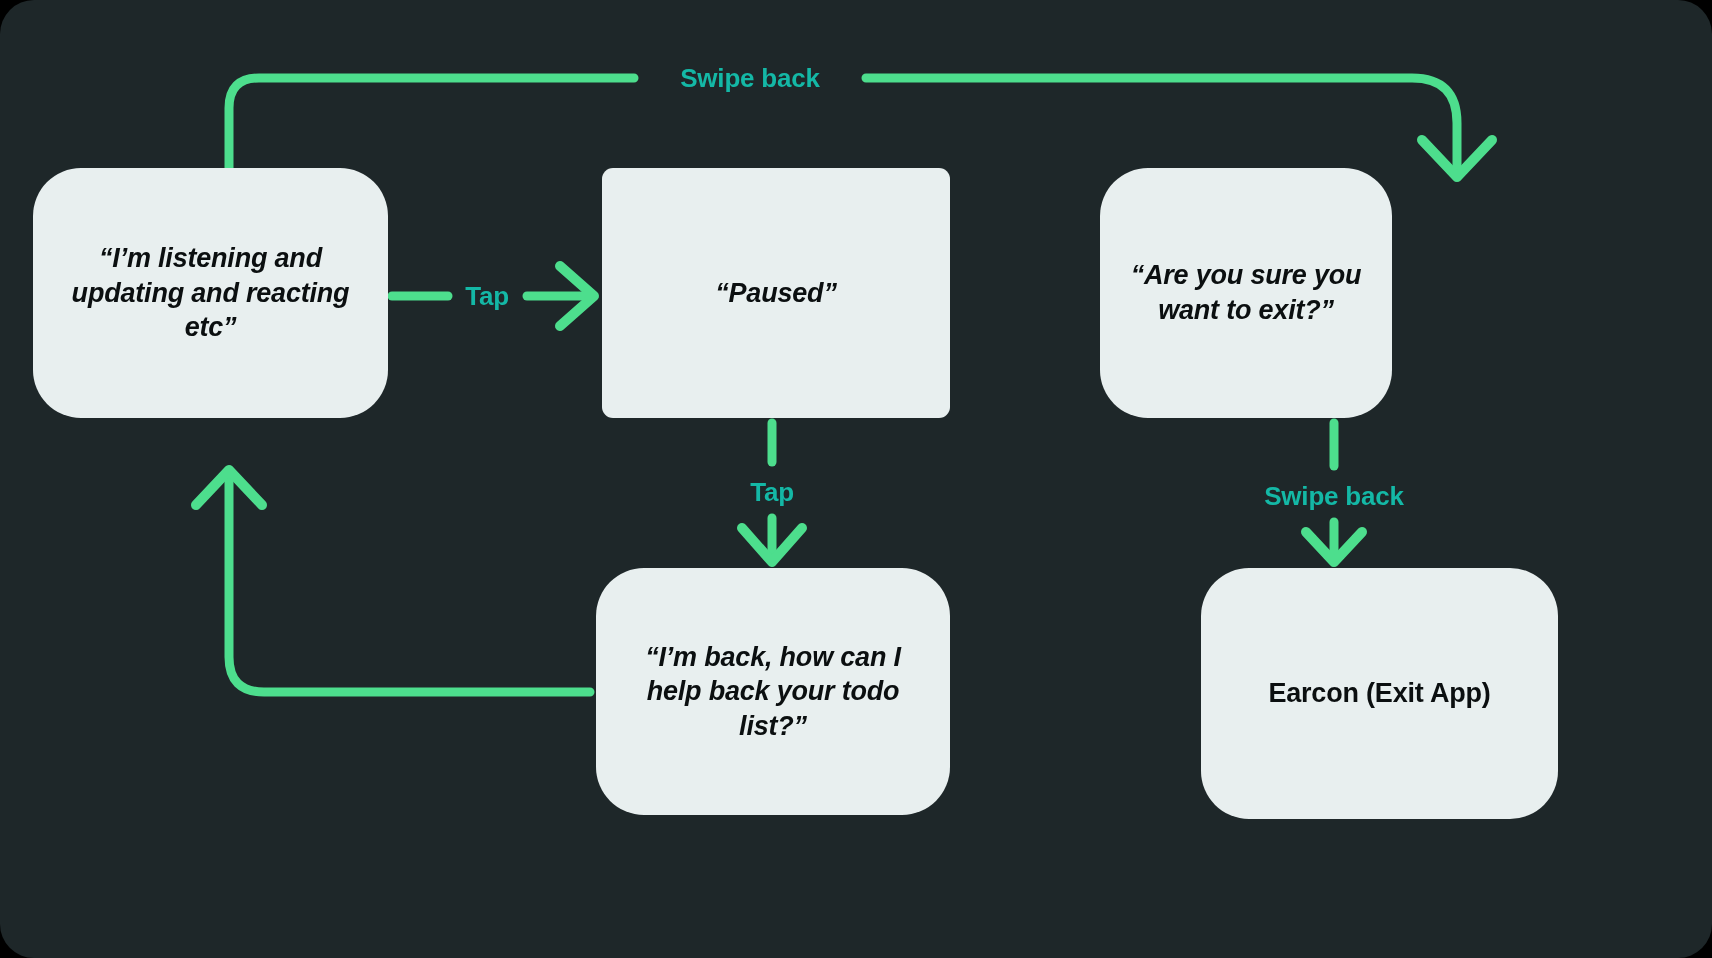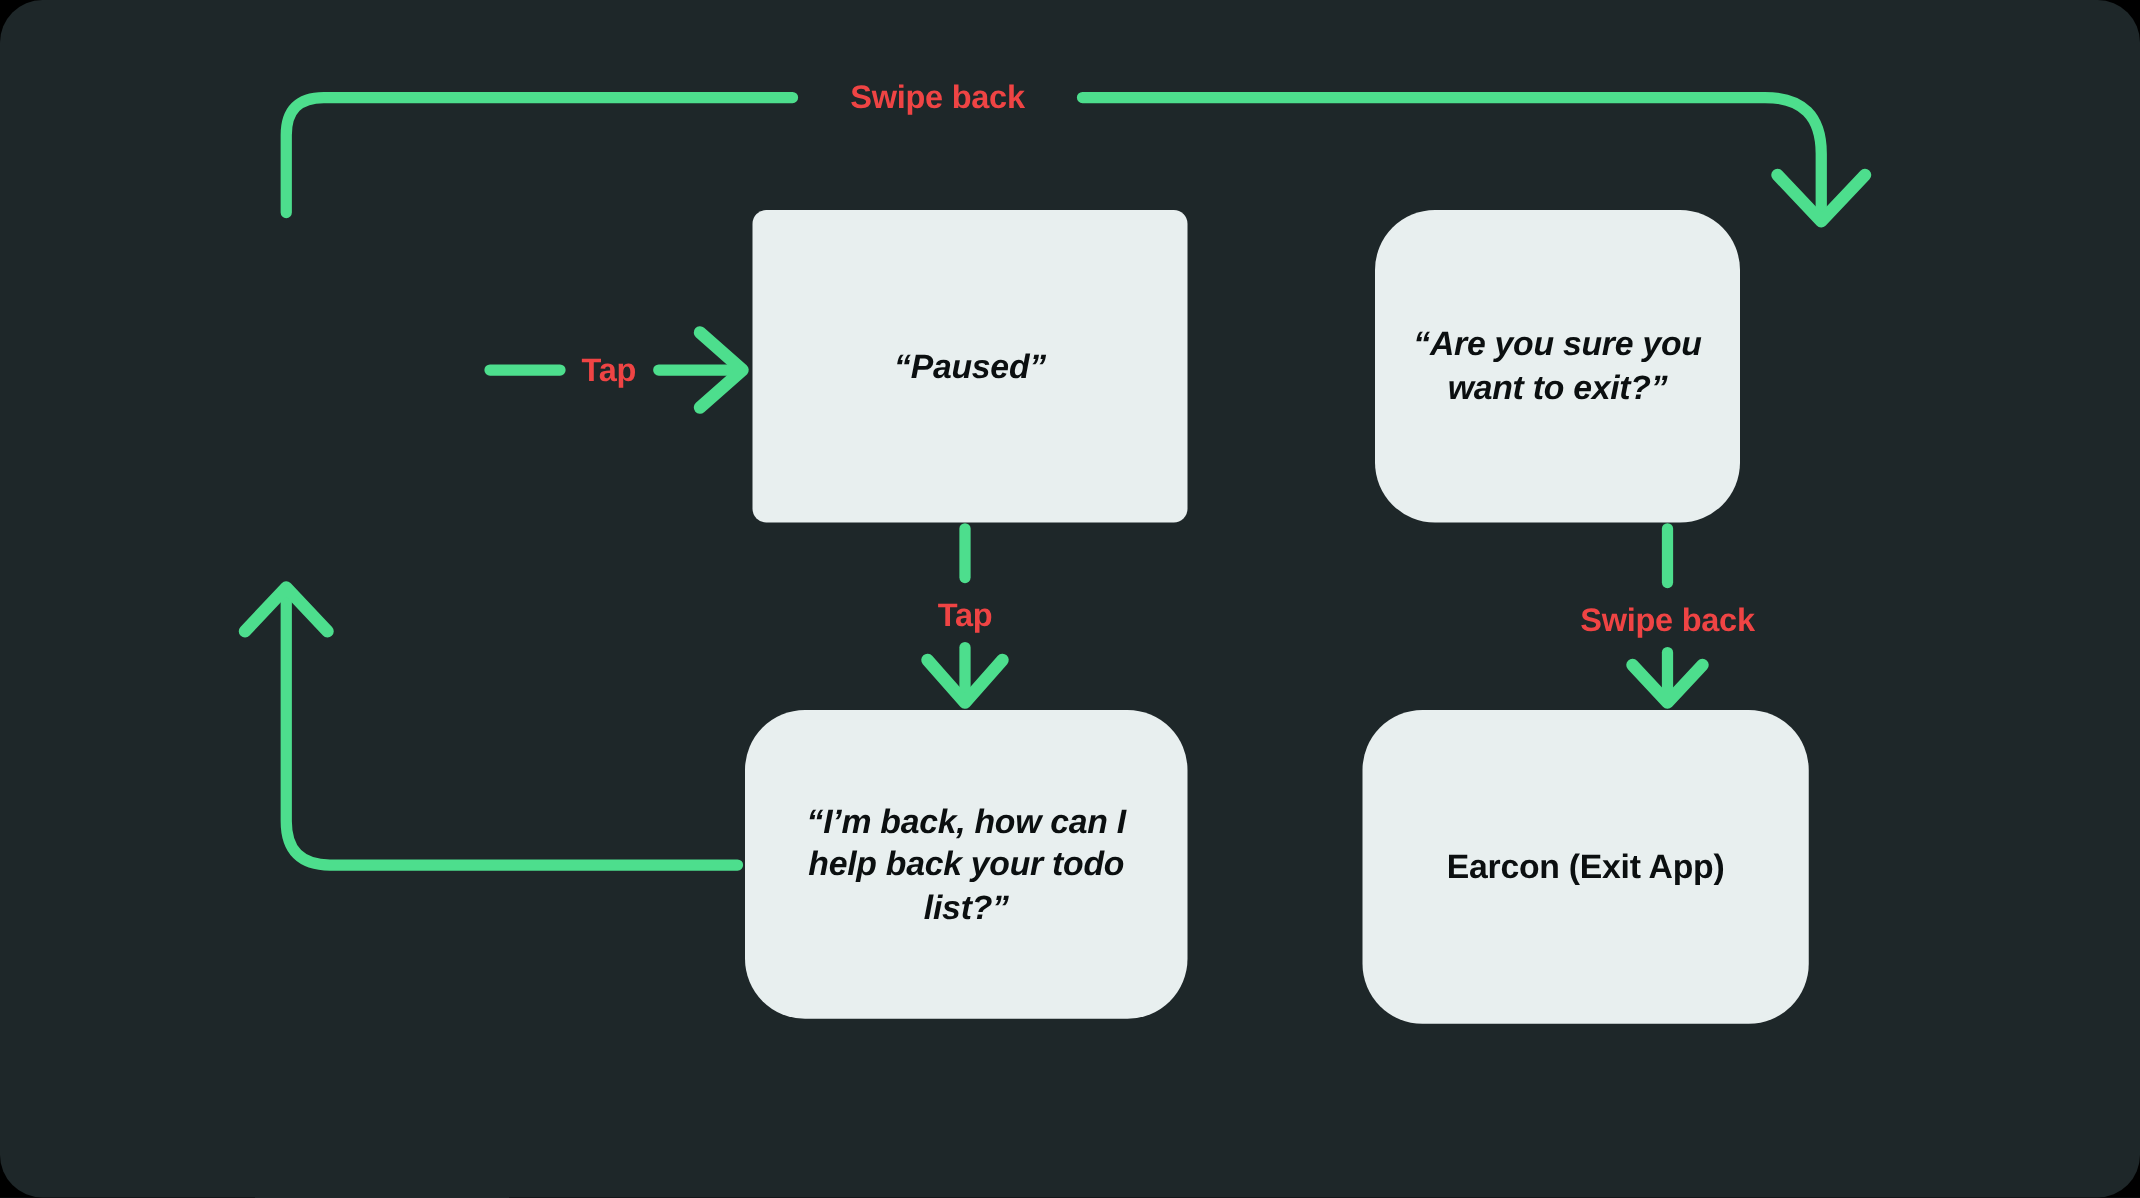--- a/index.html
+++ b/index.html
@@ -47,35 +47,35 @@
     color: #0B0F10;
     text-align: center;
     line-height: 1.28;
     letter-spacing: -0.2px;
   }
   .node-label.plain {
     font-style: normal;
   }
   .edge-label {
     position: absolute;
-    color: #ef4444;
+    color: #14b8a6;
     font-size: 26px;
     font-weight: 700;
     letter-spacing: -0.2px;
     white-space: nowrap;
     transform: translate(-50%, -50%);
     text-align: center;
   }
 
   
   #node-listening { left: 33px;   top: 168px; width: 355px; height: 250px; }
   #node-paused    { left: 602px;  top: 168px; width: 348px; height: 250px; border-radius: 11px; }
   #node-confirm   { left: 1100px; top: 168px; width: 292px; height: 250px; }
   #node-back      { left: 596px;  top: 568px; width: 354px; height: 247px; }
-  #node-earcon    { left: 1090px; top: 568px; width: 357px; height: 251px; }
+  #node-earcon    { left: 1201px; top: 568px; width: 357px; height: 251px; }
 
   
   #label-swipe-back-top { left: 750px;  top: 78px;  }
   #label-tap-h          { left: 487px;  top: 296px; }
   #label-tap-v          { left: 772px;  top: 492px; }
   #label-swipe-back-r   { left: 1334px; top: 496px; }
 </style>
 </head>
 <body>
 
@@ -107,20 +107,23 @@
       <path d="M196,505 L229,470 L262,505" fill="none" stroke="#4DDE8D" stroke-width="10" stroke-linecap="round" stroke-linejoin="round"></path>
     </g>
 
     <g>
       <line x1="1334" y1="423" x2="1334" y2="466" stroke="#4DDE8D" stroke-width="9" stroke-linecap="round"></line>
       <line x1="1334" y1="522" x2="1334" y2="558" stroke="#4DDE8D" stroke-width="9" stroke-linecap="round"></line>
       <path d="M1306,532 L1334,562 L1362,532" fill="none" stroke="#4DDE8D" stroke-width="10" stroke-linecap="round" stroke-linejoin="round"></path>
     </g>
   </svg>
 
+  <div class="node" id="node-listening">
+    <div class="node-label">“I’m listening and updating and reacting etc”</div>
+  </div>
 
   <div class="node" id="node-paused">
     <div class="node-label">“Paused”</div>
   </div>
 
   <div class="node" id="node-confirm">
     <div class="node-label">“Are you sure you want to exit?”</div>
   </div>
 
   <div class="node" id="node-back">

